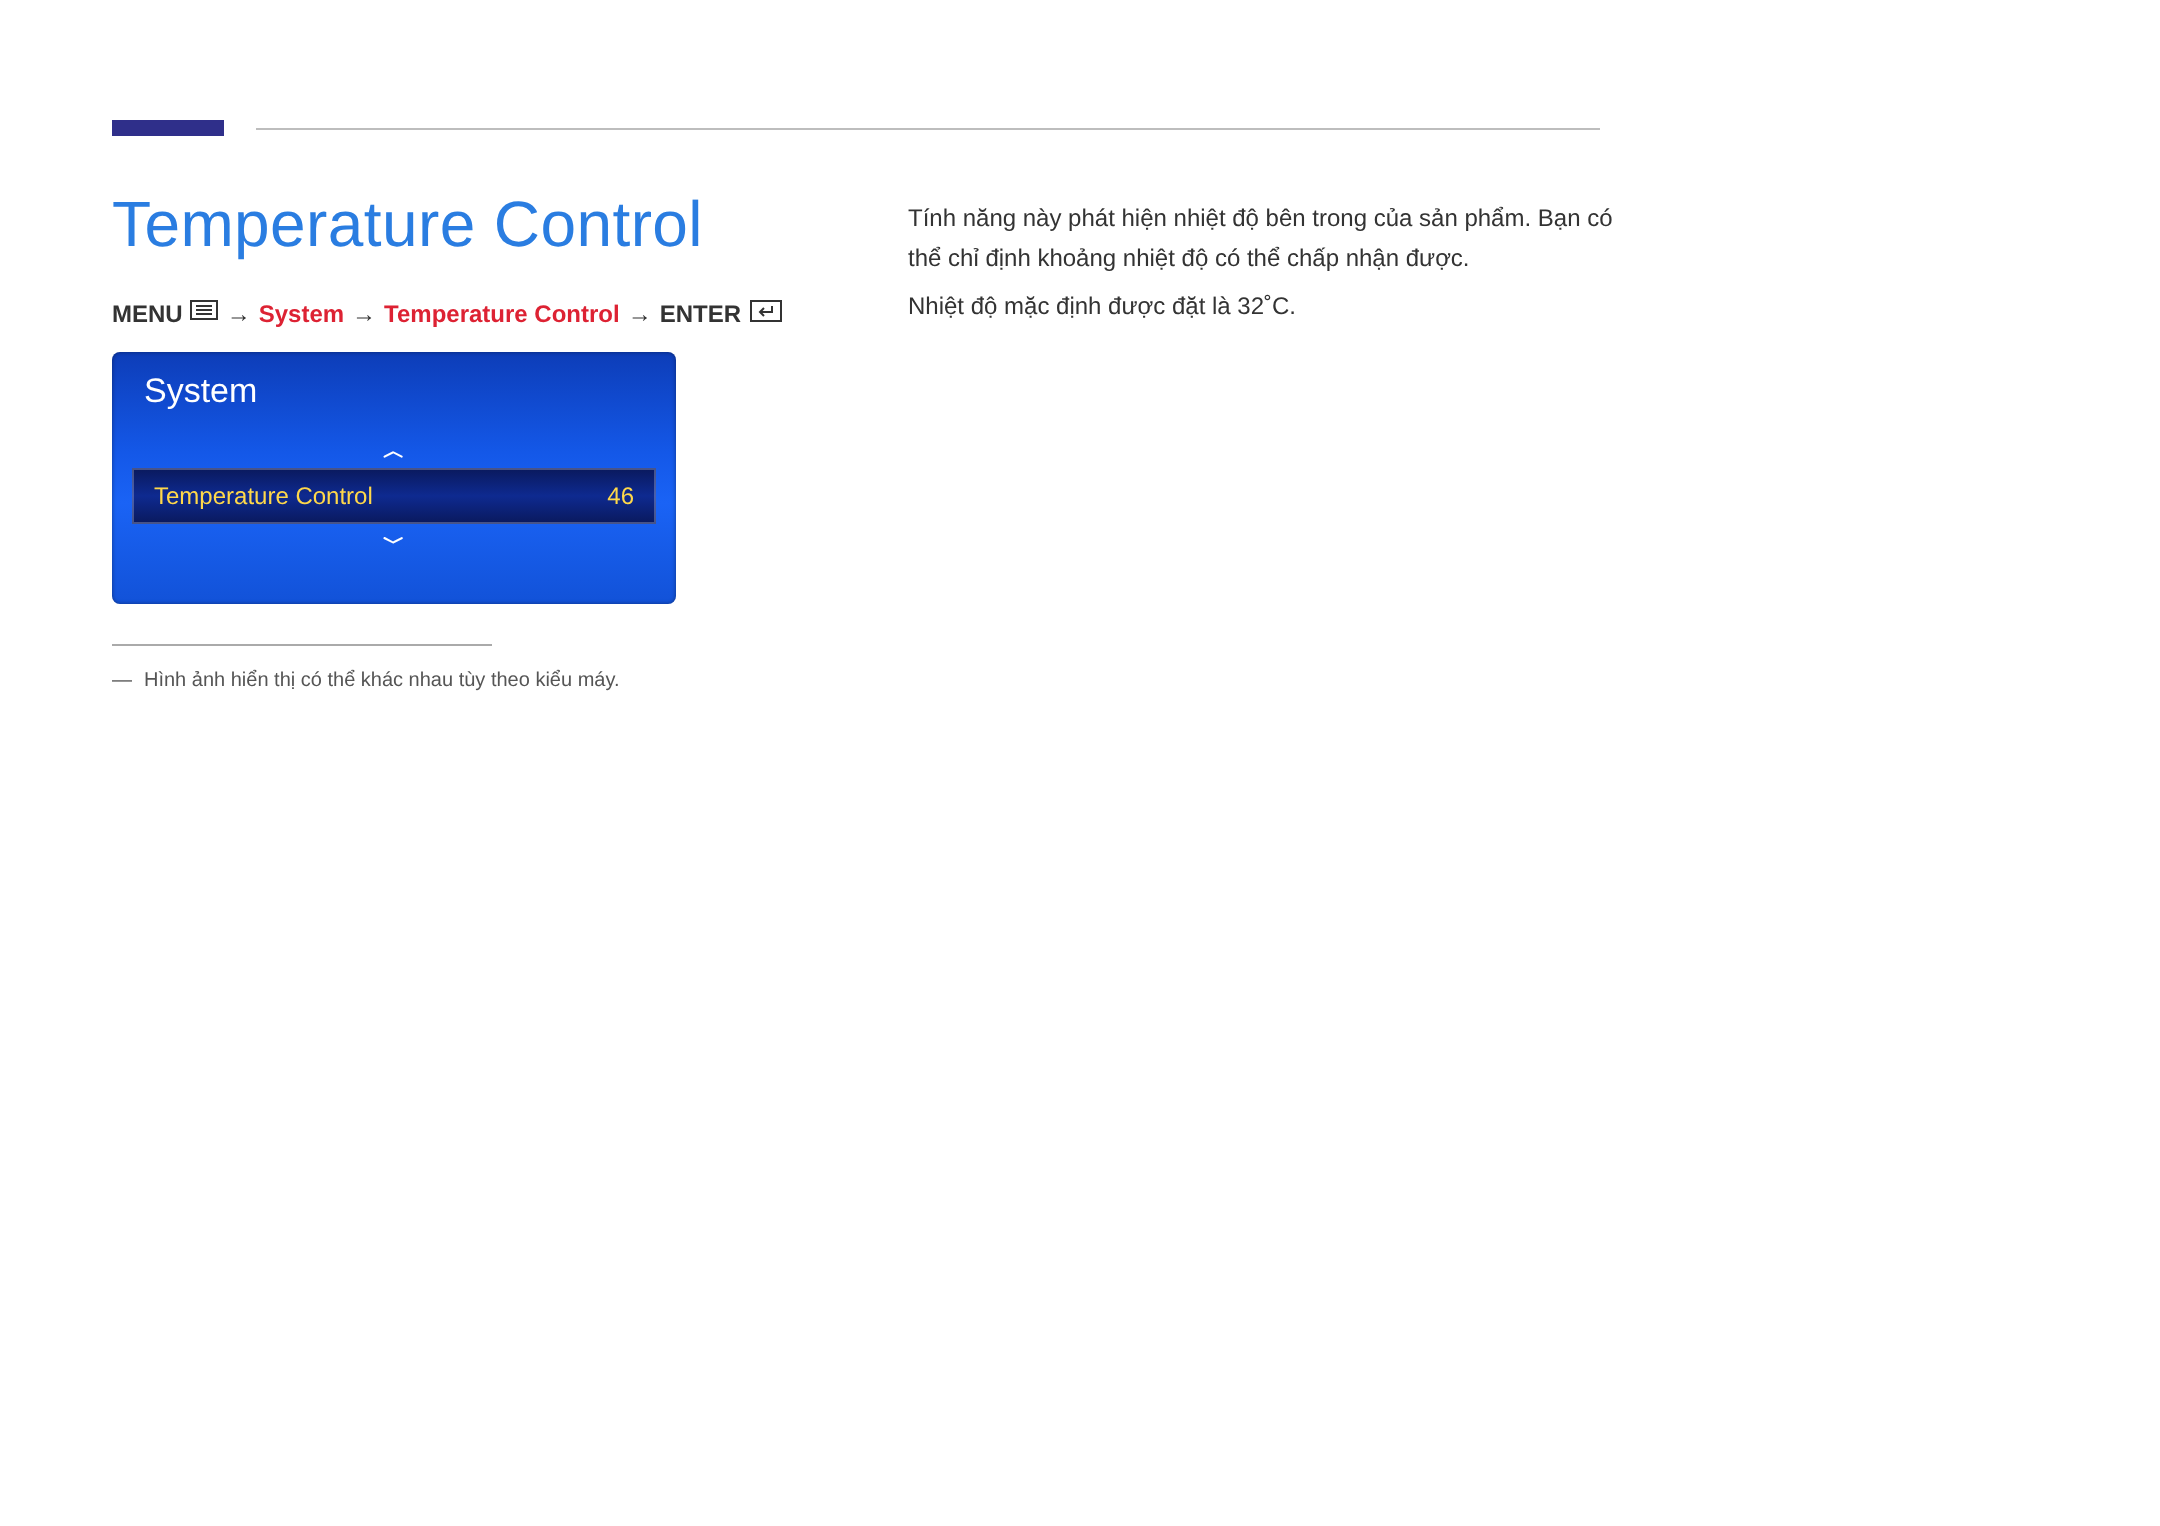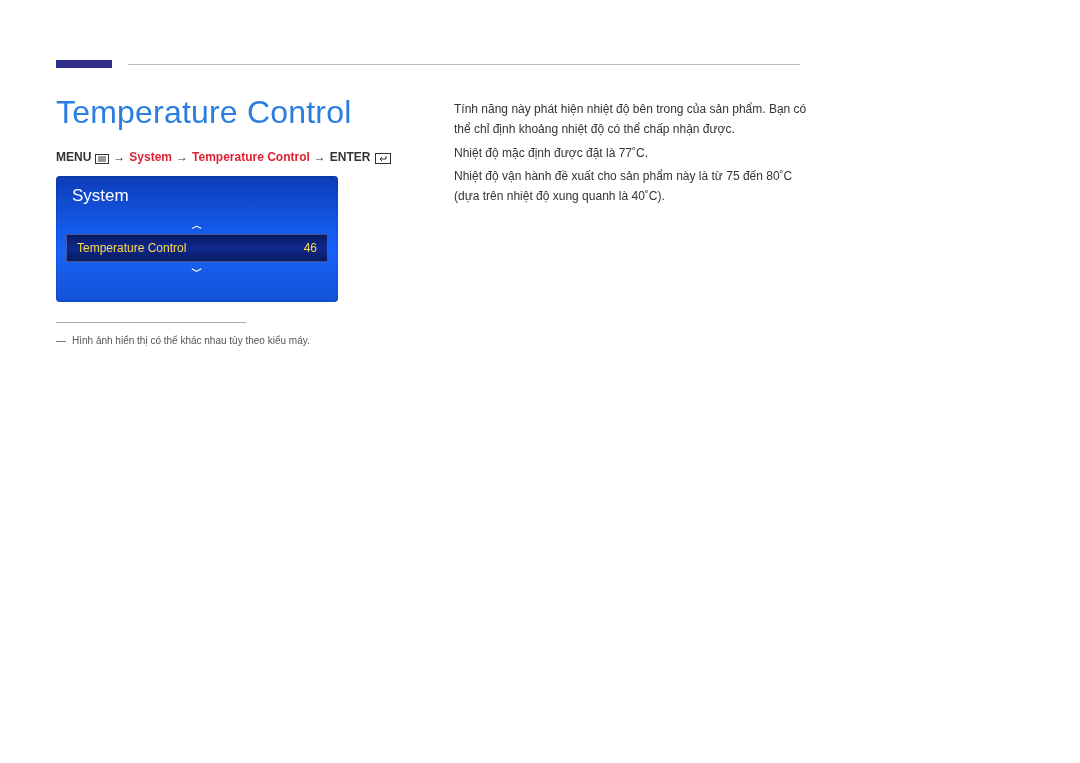--- a/index.html
+++ b/index.html
@@ -34,21 +34,21 @@
   }
 
   .breadcrumb {
     position: absolute;
     top: 150px;
     left: 56px;
     font-size: 12px;
     font-weight: 700;
     color: #333;
     display: flex;
-    align-items: flex-end;
+    align-items: flex-start;
     gap: 4px;
     flex-wrap: wrap;
   }
   .breadcrumb .sep { font-weight: 400; }
   .breadcrumb .red { color: #d23; font-weight: 700; }
   .breadcrumb .menu-icon,
   .breadcrumb .enter-icon {
     display: inline-flex;
     align-items: center;
   }
@@ -188,17 +188,16 @@
   </div>
 
   <div class="footrule"></div>
   <div class="footnote">
     <span class="dash">―</span>
     <span>Hình ảnh hiển thị có thể khác nhau tùy theo kiểu máy.</span>
   </div>
 
   <div class="body-text">
     <p>Tính năng này phát hiện nhiệt độ bên trong của sản phẩm. Bạn có thể chỉ định khoảng nhiệt độ có thể chấp nhận được.</p>
-    <p>Nhiệt độ mặc định được đặt là 77˚C.</p>
-    <p>Nhiệt độ vận hành đề xuất cho sản phẩm này là từ 75 đến 80˚C (dựa trên nhiệt độ xung quanh là 40˚C).</p>
+    <p>Nhiệt độ mặc định được đặt là 32˚C.</p>
   </div>
 
 </div>
 
 </body></html>

